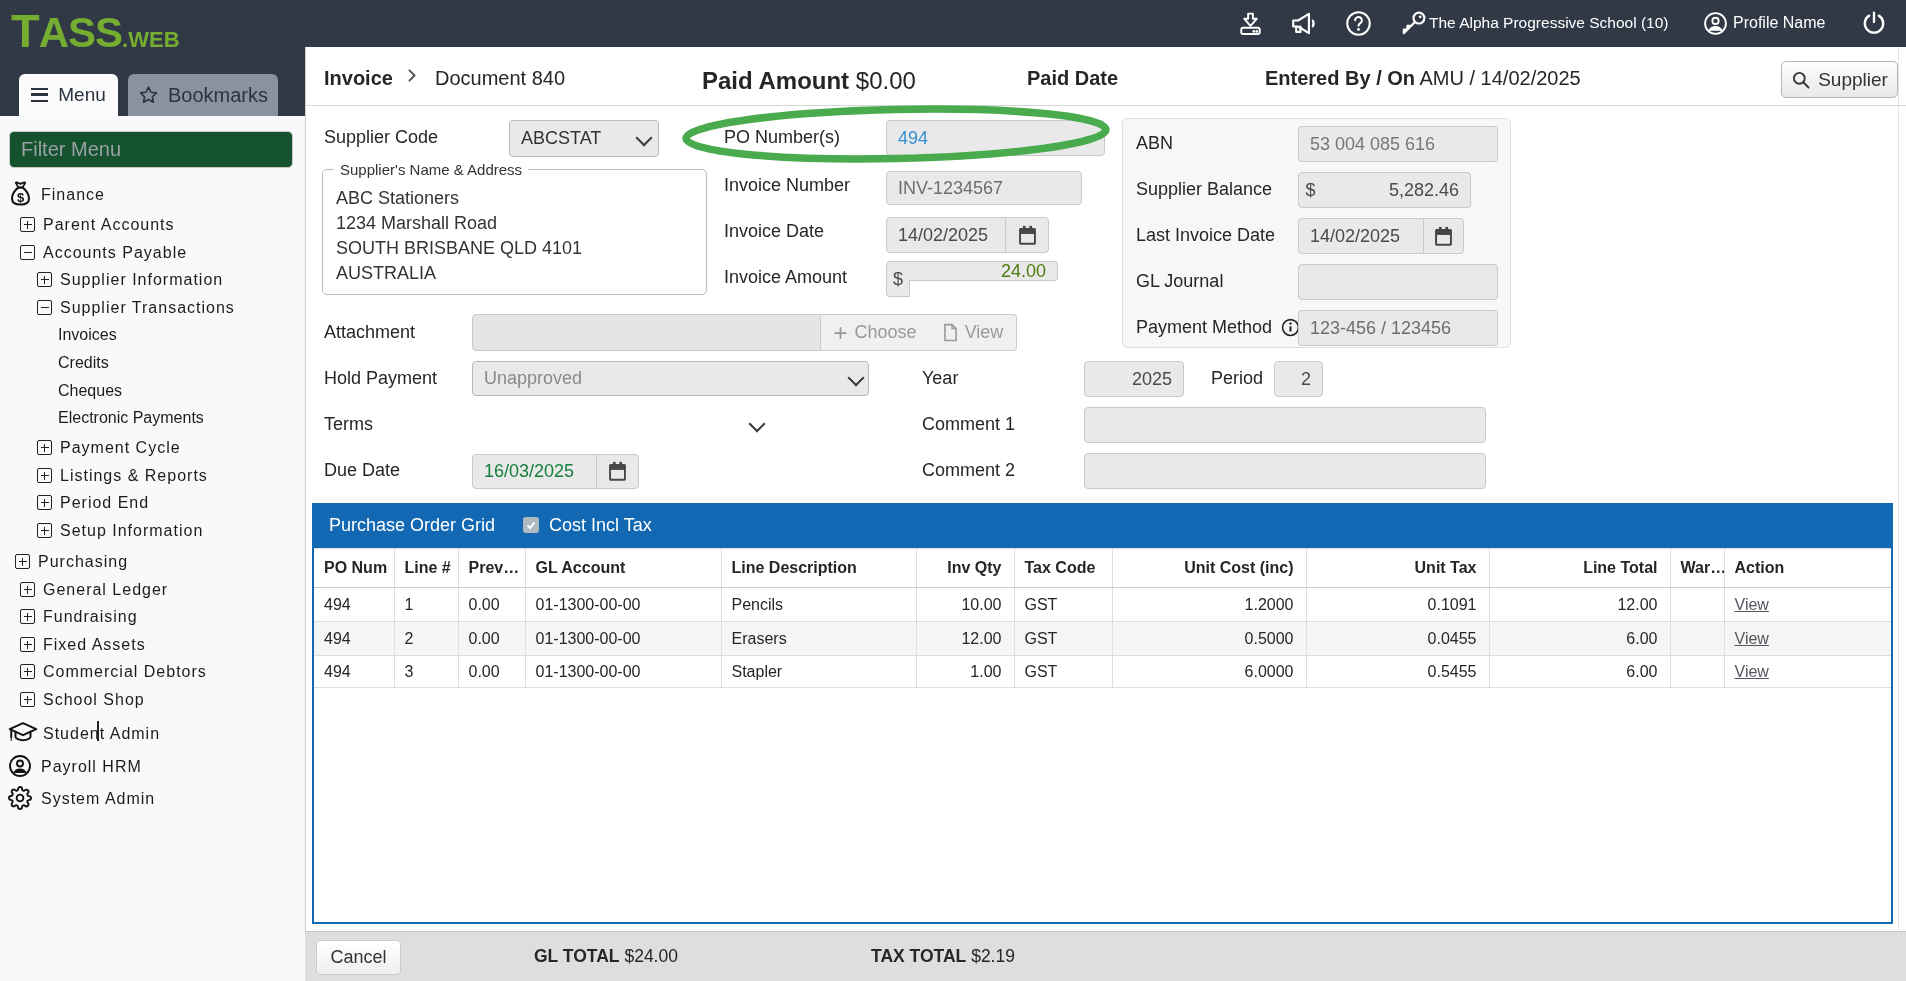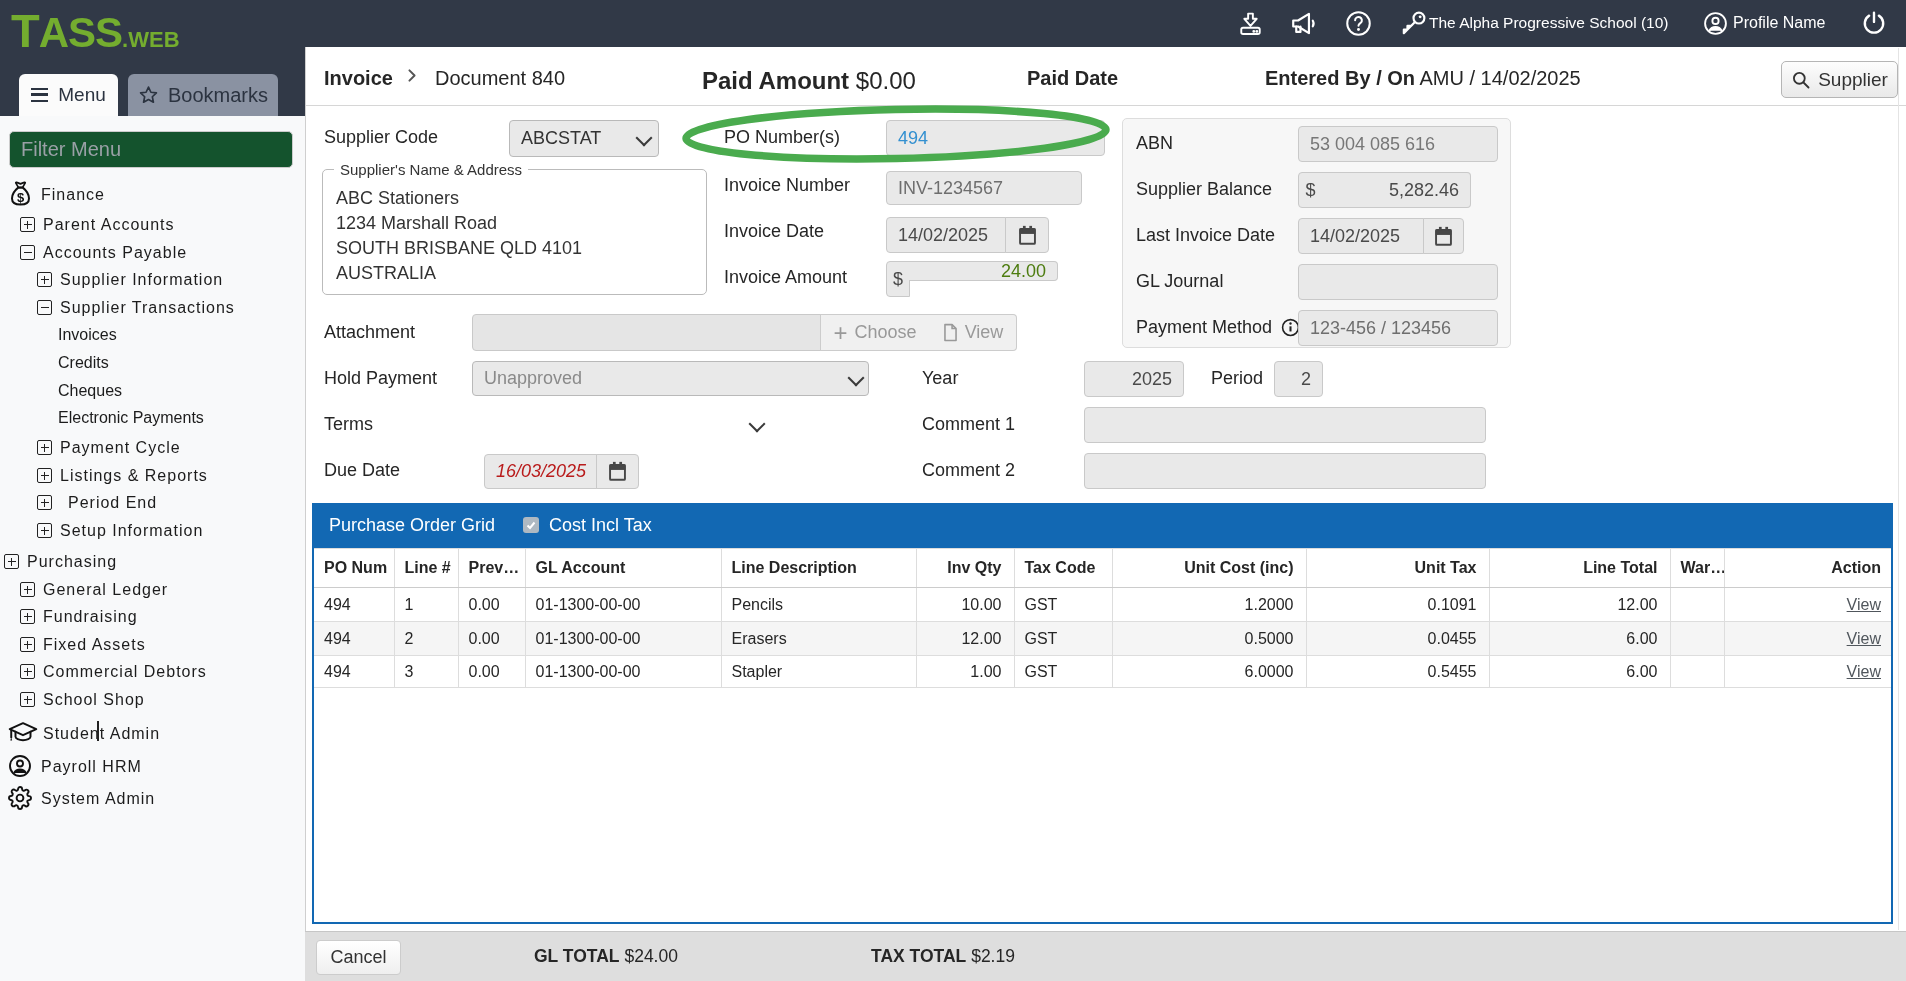--- a/index.html
+++ b/index.html
@@ -106,23 +106,23 @@
   <div class="mi" style="left:20px;top:215px;"><span class="pm plus"></span><span style="letter-spacing:1px;">Parent Accounts</span></div>
   <div class="mi" style="left:20px;top:243px;"><span class="pm"></span><span style="letter-spacing:1px;">Accounts Payable</span></div>
   <div class="mi" style="left:37px;top:270px;"><span class="pm plus"></span><span style="letter-spacing:1px;">Supplier Information</span></div>
   <div class="mi" style="left:37px;top:298px;"><span class="pm"></span><span style="letter-spacing:1px;">Supplier Transactions</span></div>
   <div class="mi" style="left:58px;top:325px;">Invoices</div>
   <div class="mi" style="left:58px;top:353px;">Credits</div>
   <div class="mi" style="left:58px;top:381px;">Cheques</div>
   <div class="mi" style="left:58px;top:408px;">Electronic Payments</div>
   <div class="mi" style="left:37px;top:438px;"><span class="pm plus"></span><span style="letter-spacing:1px;">Payment Cycle</span></div>
   <div class="mi" style="left:37px;top:466px;"><span class="pm plus"></span><span style="letter-spacing:1px;">Listings &amp; Reports</span></div>
-  <div class="mi" style="left:37px;top:493px;"><span class="pm plus"></span><span style="letter-spacing:1px;margin-left:8px;">Period End</span></div>
+  <div class="mi" style="left:37px;top:493px;"><span class="pm plus"></span><span style="letter-spacing:1px;">Period End</span></div>
   <div class="mi" style="left:37px;top:521px;"><span class="pm plus"></span><span style="letter-spacing:1px;">Setup Information</span></div>
-  <div class="mi" style="left:4px;top:552px;"><span class="pm plus"></span><span style="letter-spacing:1px;">Purchasing</span></div>
+  <div class="mi" style="left:15px;top:552px;"><span class="pm plus"></span><span style="letter-spacing:1px;">Purchasing</span></div>
   <div class="mi" style="left:20px;top:580px;"><span class="pm plus"></span><span style="letter-spacing:1px;">General Ledger</span></div>
   <div class="mi" style="left:20px;top:607px;"><span class="pm plus"></span><span style="letter-spacing:1px;">Fundraising</span></div>
   <div class="mi" style="left:20px;top:635px;"><span class="pm plus"></span><span style="letter-spacing:1px;margin-top:33px;">Fixed Assets</span></div>
   <div class="mi" style="left:20px;top:662px;"><span class="pm plus"></span><span style="letter-spacing:1px;">Commercial Debtors</span></div>
   <div class="mi" style="left:20px;top:690px;"><span class="pm plus"></span><span style="letter-spacing:1px;">School Shop</span></div>
   <div class="mi" style="left:8px;top:721px;">
     <svg width="30" height="24" viewBox="0 0 26 20" fill="none" stroke="#111" stroke-width="1.7" style="vertical-align:-6px;margin-right:5px;">
       <path d="M13 1.5L1.5 6.7 13 11.9 24.5 6.7z" stroke-linejoin="round"></path>
       <path d="M6.5 9v4.3c0 1.5 3 2.9 6.5 2.9s6.5-1.4 6.5-2.9V9M2.8 7.5v6.3" stroke-linecap="round"></path>
       <path d="M2.8 13.8l-.8 2.6h1.6z" fill="#111" stroke="none"></path>
@@ -234,21 +234,21 @@
   <div class="inp" style="left:1084px;top:361px;width:100px;height:36px;justify-content:flex-end;color:#4a4a4a;">2025</div>
   <div class="lbl" style="left:1211px;top:366px;">Period</div>
   <div class="inp" style="left:1274px;top:361px;width:49px;height:36px;justify-content:flex-end;color:#4a4a4a;">2</div>
 
   <div class="lbl" style="left:324px;top:412px;">Terms</div>
   <div class="chev" style="left:751px;top:418px;"></div>
   <div class="lbl" style="left:922px;top:412px;">Comment 1</div>
   <div class="inp" style="left:1084px;top:407px;width:402px;height:36px;"></div>
 
   <div class="lbl" style="left:324px;top:458px;">Due Date</div>
-  <div class="inp" style="left:484px;top:454px;width:125px;height:35px;border-radius:4px 0 0 4px;color:#b91c1c;font-style:italic;">16/03/2025</div>
+  <div class="inp" style="left:472px;top:454px;width:125px;height:35px;border-radius:4px 0 0 4px;color:#15803d;">16/03/2025</div>
   <div class="calbtn" style="left:596px;top:454px;width:43px;height:35px;">
     <svg width="21" height="23" viewBox="0 0 24 26">
         <rect x="3.5" y="5.5" width="17" height="17" rx="1" fill="none" stroke="#474747" stroke-width="2.2"></rect>
         <rect x="3.5" y="5.5" width="17" height="5.2" fill="#474747" stroke="#474747"></rect>
         <rect x="6.8" y="2" width="3.1" height="4" fill="#474747"></rect>
         <rect x="14.1" y="2" width="3.1" height="4" fill="#474747"></rect>
       </svg>
   </div>
   <div class="lbl" style="left:922px;top:458px;">Comment 2</div>
   <div class="inp" style="left:1084px;top:453px;width:402px;height:36px;"></div>
@@ -355,18 +355,18 @@
   <div class="abs" style="left:534px;top:946px;font-size:17.5px;color:#262626;"><b>GL TOTAL</b> $24.00</div>
   <div class="abs" style="left:871px;top:946px;font-size:17.5px;color:#262626;"><b>TAX TOTAL</b> $2.19</div>
 
 </div>
 <style>
   #gtab th, #gtab td { border:1px solid #ddd; padding:0 10px; text-align:left; overflow:hidden;
                        white-space:nowrap; height:34px; font-weight:normal; }
   #gtab tr:nth-child(4) td { height:32px; }
   #gtab tr.h th { font-weight:bold; height:39px; border-bottom:1px solid #ccc; }
   #gtab th.r, #gtab td.r { text-align:right; padding-right:12px;padding-left:23px; }
-  #gtab th.c, #gtab td.c { text-align:right;margin-left:12px; }
+  #gtab th.c, #gtab td.c { text-align:left;margin-left:12px; }
   #gtab tr.alt td { background:#f5f5f5; }
   #gtab td:first-child, #gtab th:first-child { border-left:none; }
   #gtab td:last-child, #gtab th:last-child { border-right:none; }
   #gtab a { color:#50565c; text-decoration:underline; }
 </style>
 
 </body></html>

